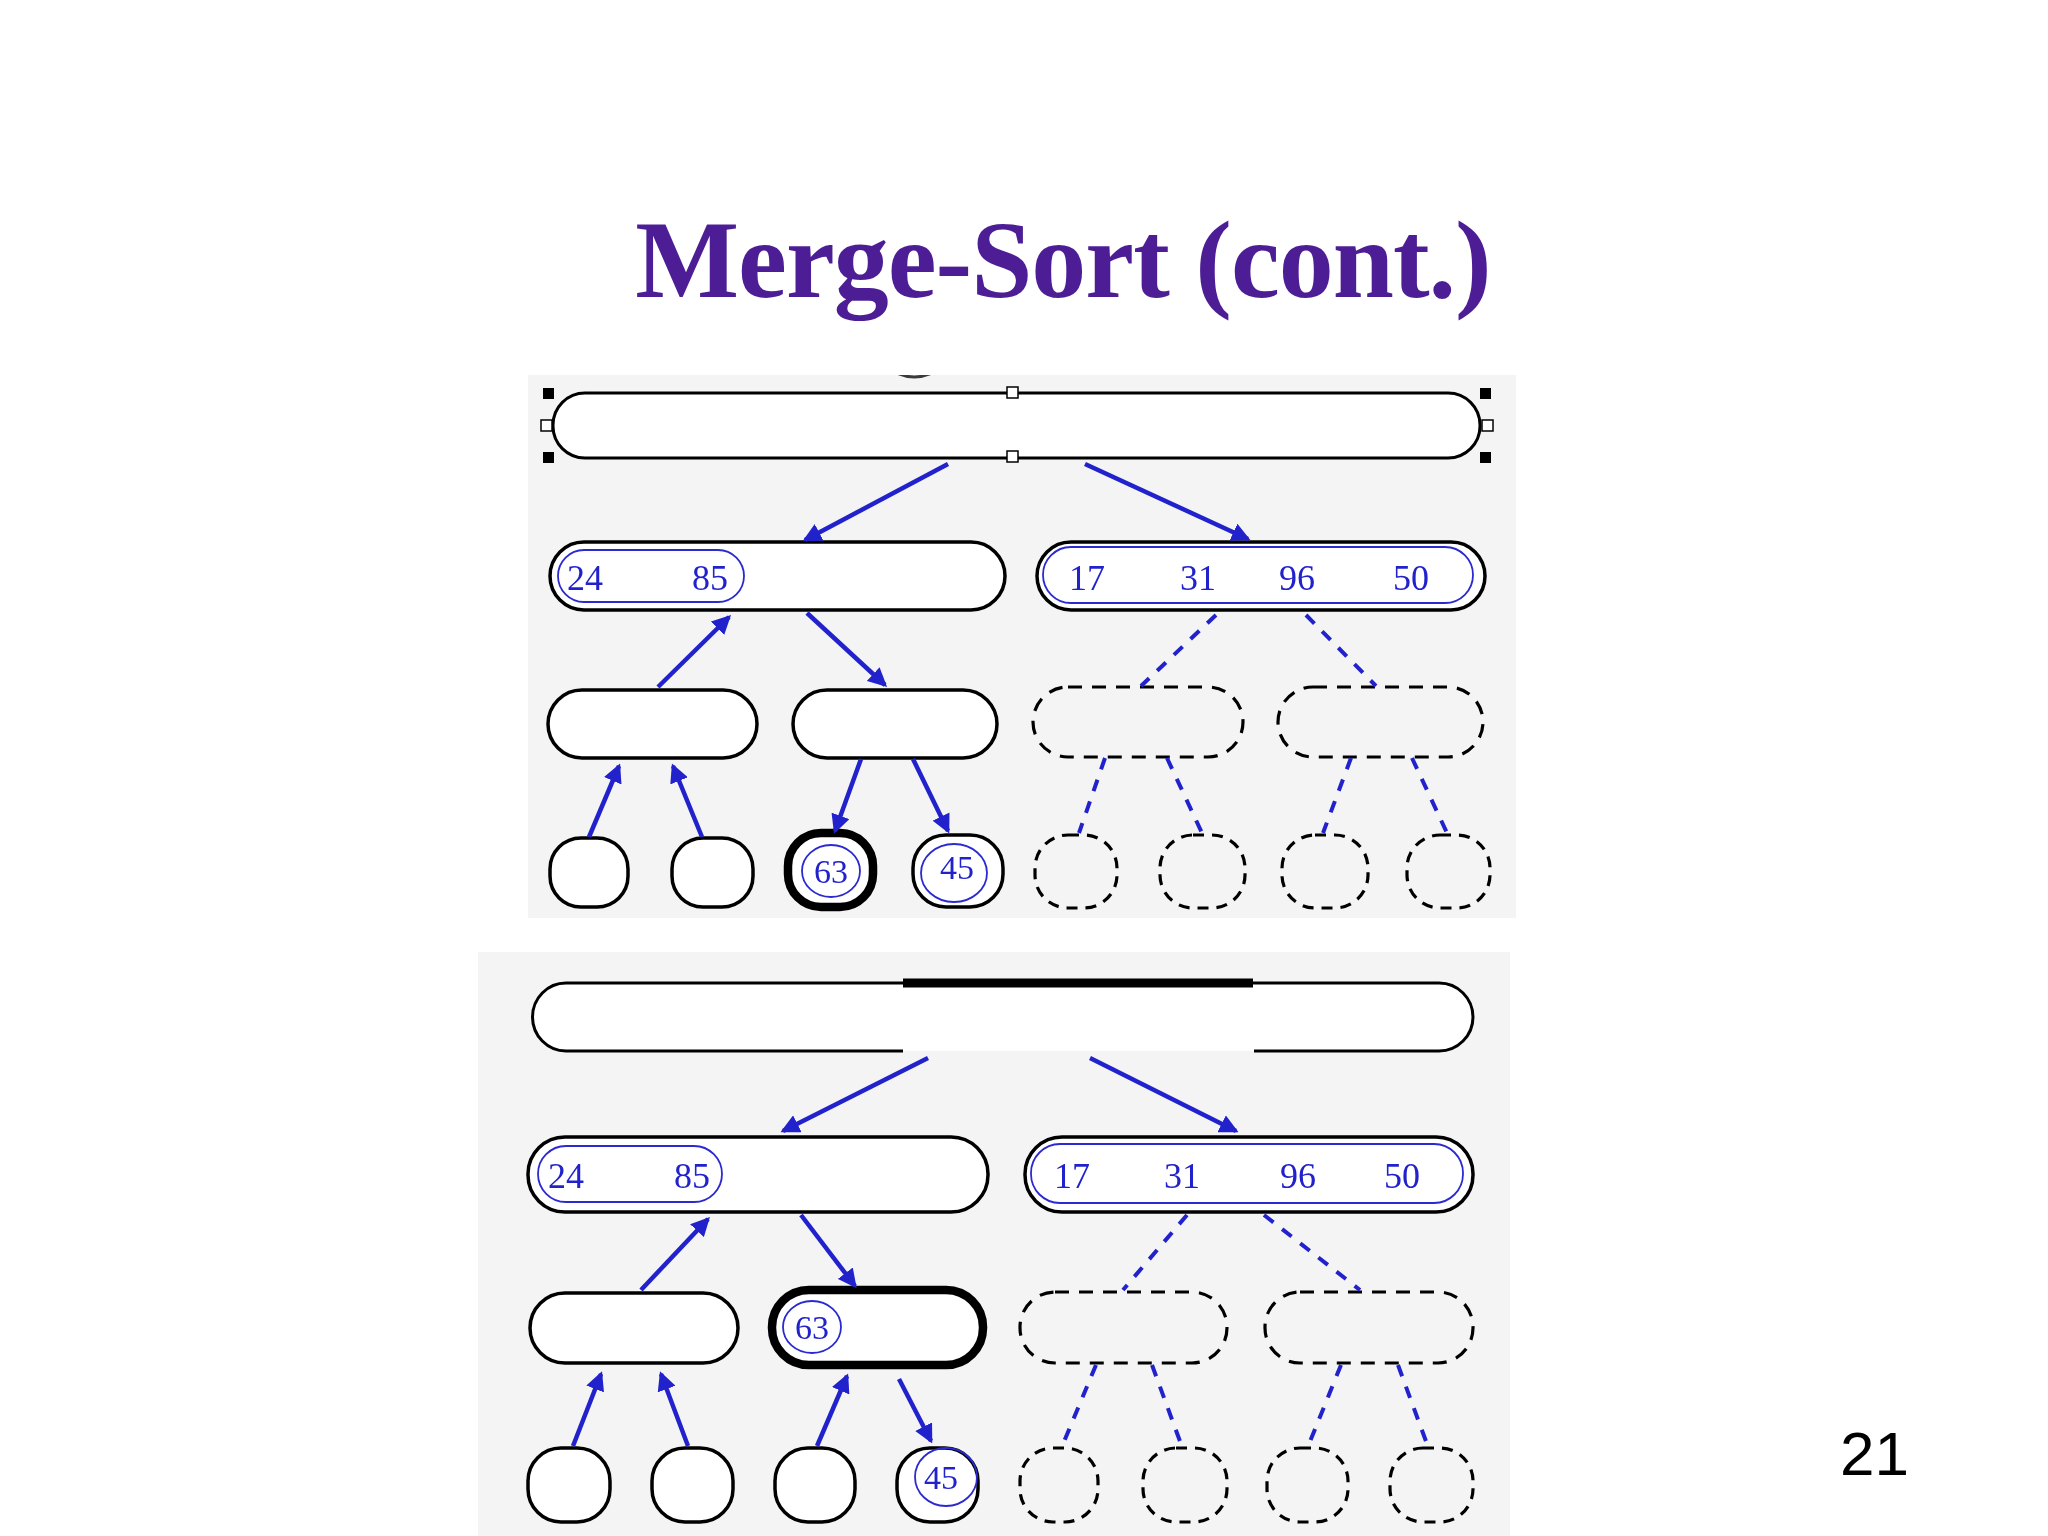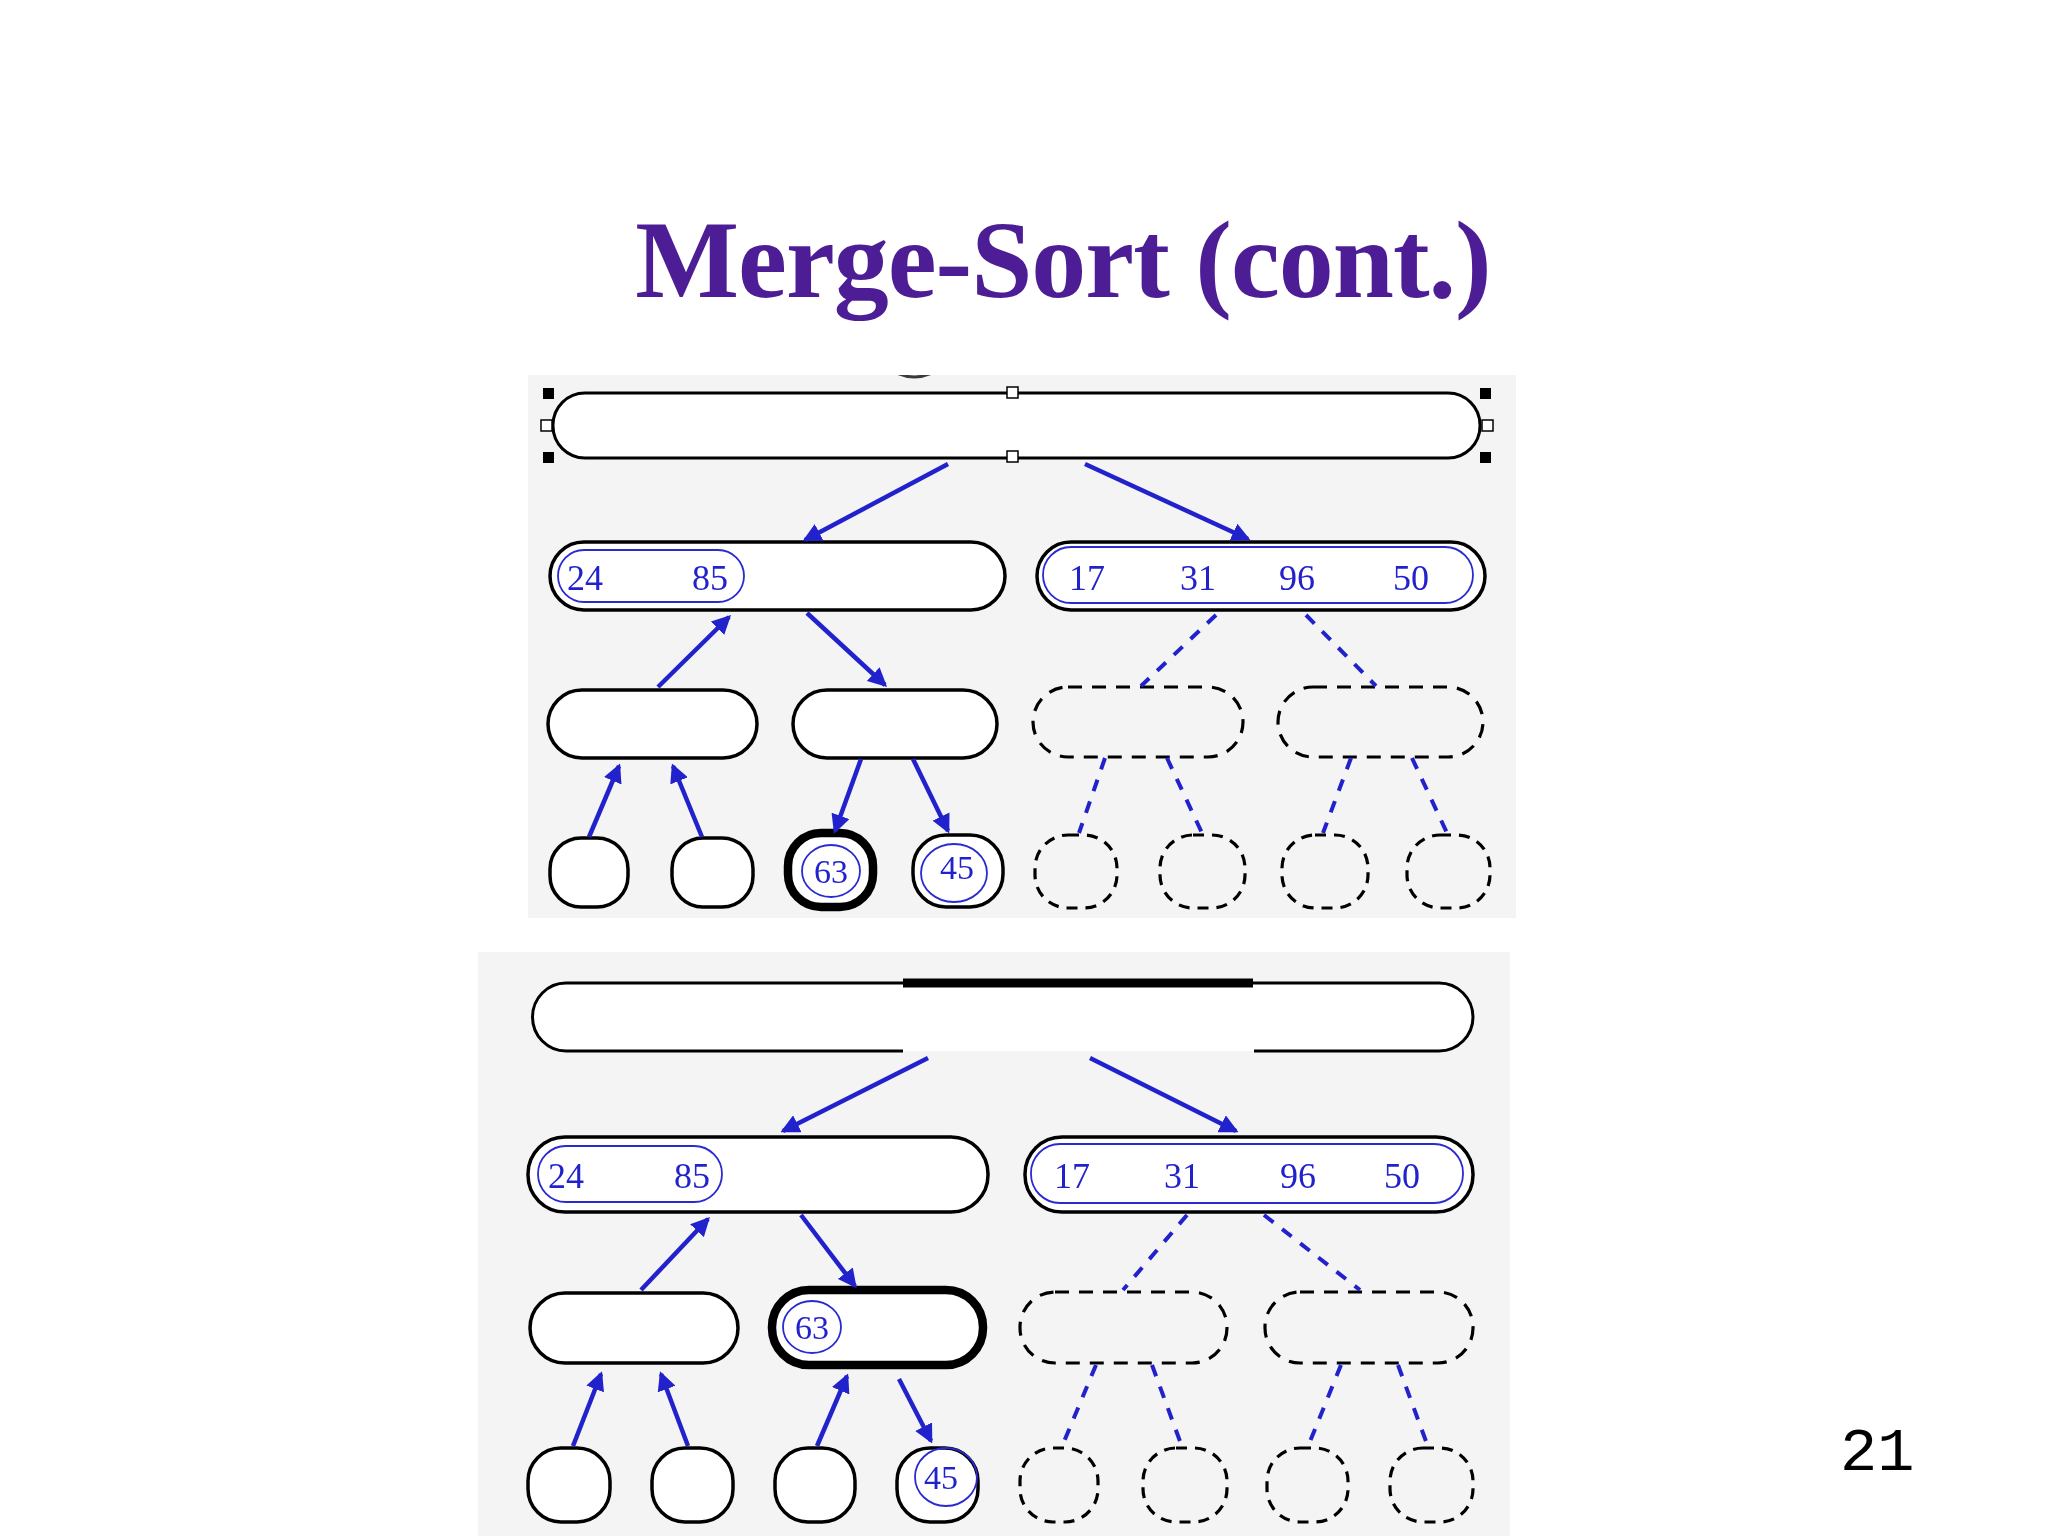--- a/index.html
+++ b/index.html
@@ -7,21 +7,21 @@
     width:2048px;height:1536px;position:relative;overflow:hidden;
     background:#ffffff;font-family:"Liberation Serif",serif;
   }
   .slide-title{
     position:absolute;top:205px;left:0;width:100%;box-sizing:border-box;
     padding-left:78px;text-align:center;font-weight:bold;font-size:110px;
     line-height:1;color:#4c1d95;letter-spacing:-1px;white-space:nowrap;
   }
   .page-number{
     position:absolute;left:1840px;top:1418px;font-size:62px;color:#000;
-    font-family:Liberation Mono, monospace;
+    font-family:Liberation Sans, sans-serif;
   }
   svg.panel{position:absolute;background:#f4f4f5;}
   .pill{fill:#ffffff;stroke:#000000;stroke-width:3.5;}
   .pill-thin{fill:#ffffff;stroke:#000000;stroke-width:3;}
   .pill-thick{fill:#ffffff;stroke:#000000;stroke-width:8.5;}
   .shape-dash{fill:none;stroke:#000000;stroke-width:3.2;stroke-dasharray:14 10;}
   .circ-dash{fill:none;stroke:#000000;stroke-width:3.2;stroke-dasharray:11 8;}
   .inner-blue{fill:none;stroke:#2a2ad0;stroke-width:1.8;}
   .num{fill:#2222CC;font-family:"Liberation Serif",serif;font-size:36px;text-anchor:middle;}
   .num-sm{fill:#2222CC;font-family:"Liberation Serif",serif;font-size:34px;text-anchor:middle;}

